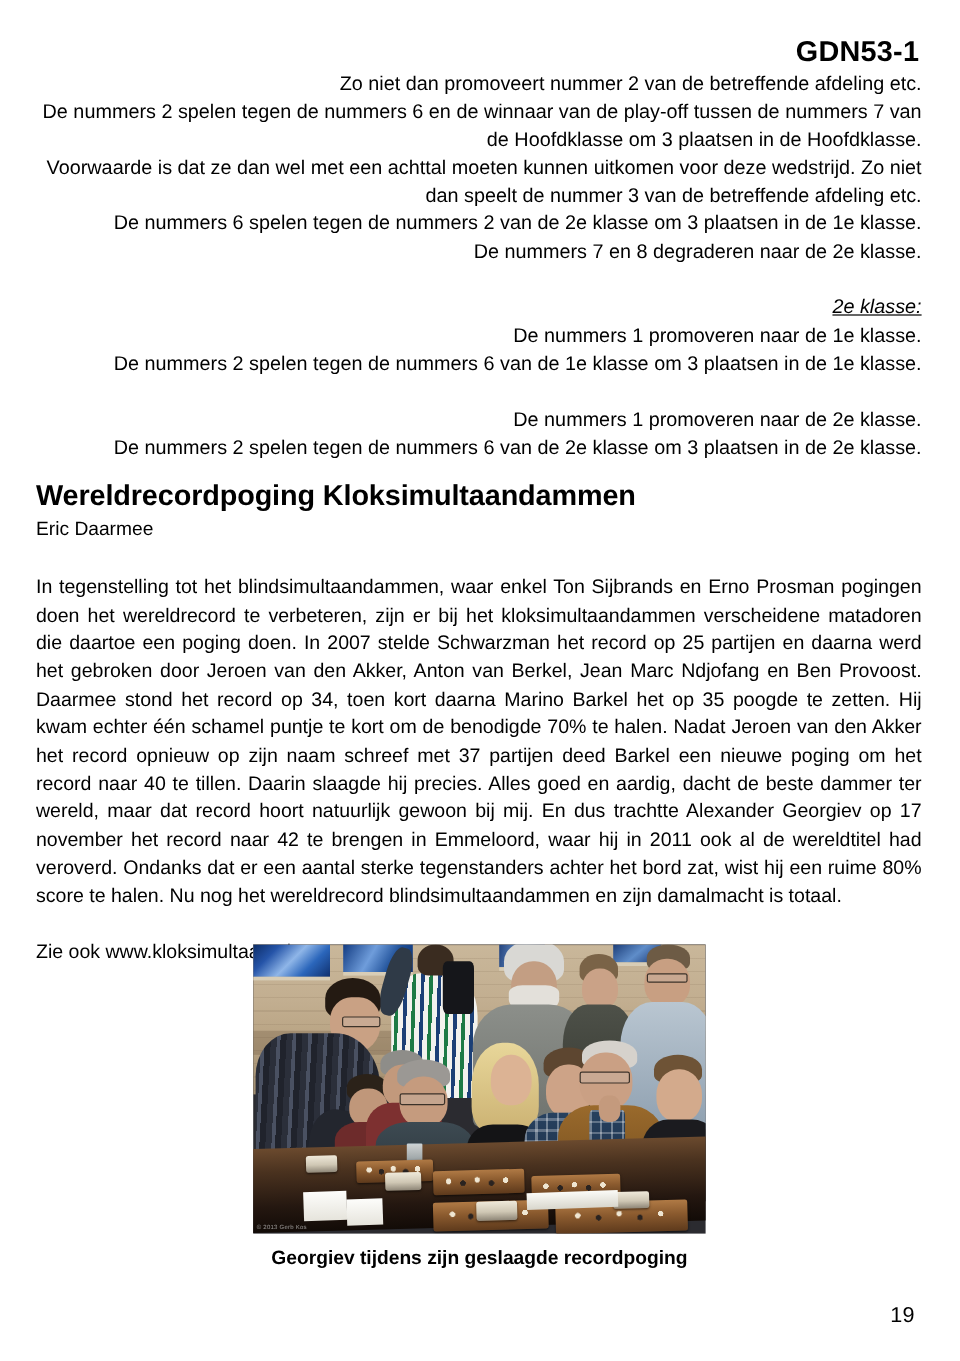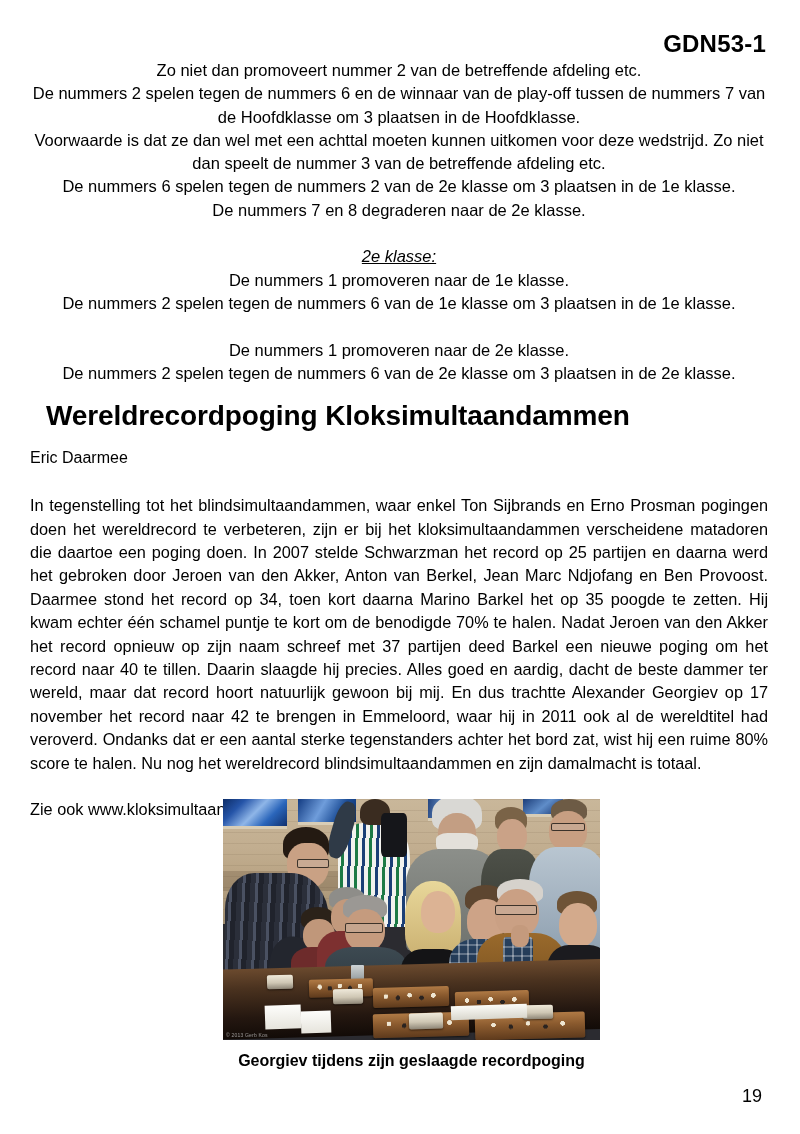--- a/index.html
+++ b/index.html
@@ -30,34 +30,34 @@
   .content {
     position: absolute;
     left: 30px;
     top: 59px;
     width: 738px;
   }
   .rules-block p {
     margin: 0;
     font-size: 16.5px;
     line-height: 23.3px;
-    text-align: center;
+    text-align: right;
     white-space: normal;
   }
   .rules-block p.italic-head {
     font-style: italic;
     text-decoration: underline;
   }
   .spacer-line {
     height: 23.3px;
   }
   h1.article-title {
-    margin: 16px;
+    margin: 0;
     padding: 0;
-    font-size: 28px;
+    font-size: 24px;
     font-weight: bold;
     line-height: 30px;
     letter-spacing: -0.1px;
   }
   .title-wrap {
     margin-top: 14px;
   }
   .byline {
     font-size: 16px;
     line-height: 22px;
@@ -262,21 +262,21 @@
       <h1 class="article-title">Wereldrecordpoging Kloksimultaandammen</h1>
       <div class="byline">Eric Daarmee</div>
     </div>
 
     <div class="article-body">In tegenstelling tot het blindsimultaandammen, waar enkel Ton Sijbrands en Erno Prosman pogingen doen het wereldrecord te verbeteren, zijn er bij het kloksimultaandammen verscheidene matadoren die daartoe een poging doen. In 2007 stelde Schwarzman het record op 25 partijen en daarna werd het gebroken door Jeroen van den Akker, Anton van Berkel, Jean Marc Ndjofang en Ben Provoost. Daarmee stond het record op 34, toen kort daarna Marino Barkel het op 35 poogde te zetten. Hij kwam echter één schamel puntje te kort om de benodigde 70% te halen. Nadat Jeroen van den Akker het record opnieuw op zijn naam schreef met 37 partijen deed Barkel een nieuwe poging om het record naar 40 te tillen. Daarin slaagde hij precies. Alles goed en aardig, dacht de beste dammer ter wereld, maar dat record hoort natuurlijk gewoon bij mij. En dus trachtte Alexander Georgiev op 17 november het record naar 42 te brengen in Emmeloord, waar hij in 2011 ook al de wereldtitel had veroverd. Ondanks dat er een aantal sterke tegenstanders achter het bord zat, wist hij een ruime 80% score te halen. Nu nog het wereldrecord blindsimultaandammen en zijn damalmacht is totaal.</div>
 
     <div class="see-also">Zie ook www.kloksimultaan.nl</div>
 
   </div>
 
-  <figure class="figure" style="margin:12px;">
+  <figure class="figure" style="margin:0;">
     <div class="photo" role="img" aria-label="Alexander Georgiev loopt langs een rij damborden tijdens de kloksimultaan in Emmeloord; tegenstanders zitten achter de borden met klokken.">
 
       <div class="wall"></div>
       <div class="wall-lines"></div>
       <div class="art-panel art1"></div>
       <div class="art-panel art2"></div>
       <div class="art-panel art3"></div>
       <div class="art-panel art4"></div>
       <div class="wall-dark-band"></div>
 

